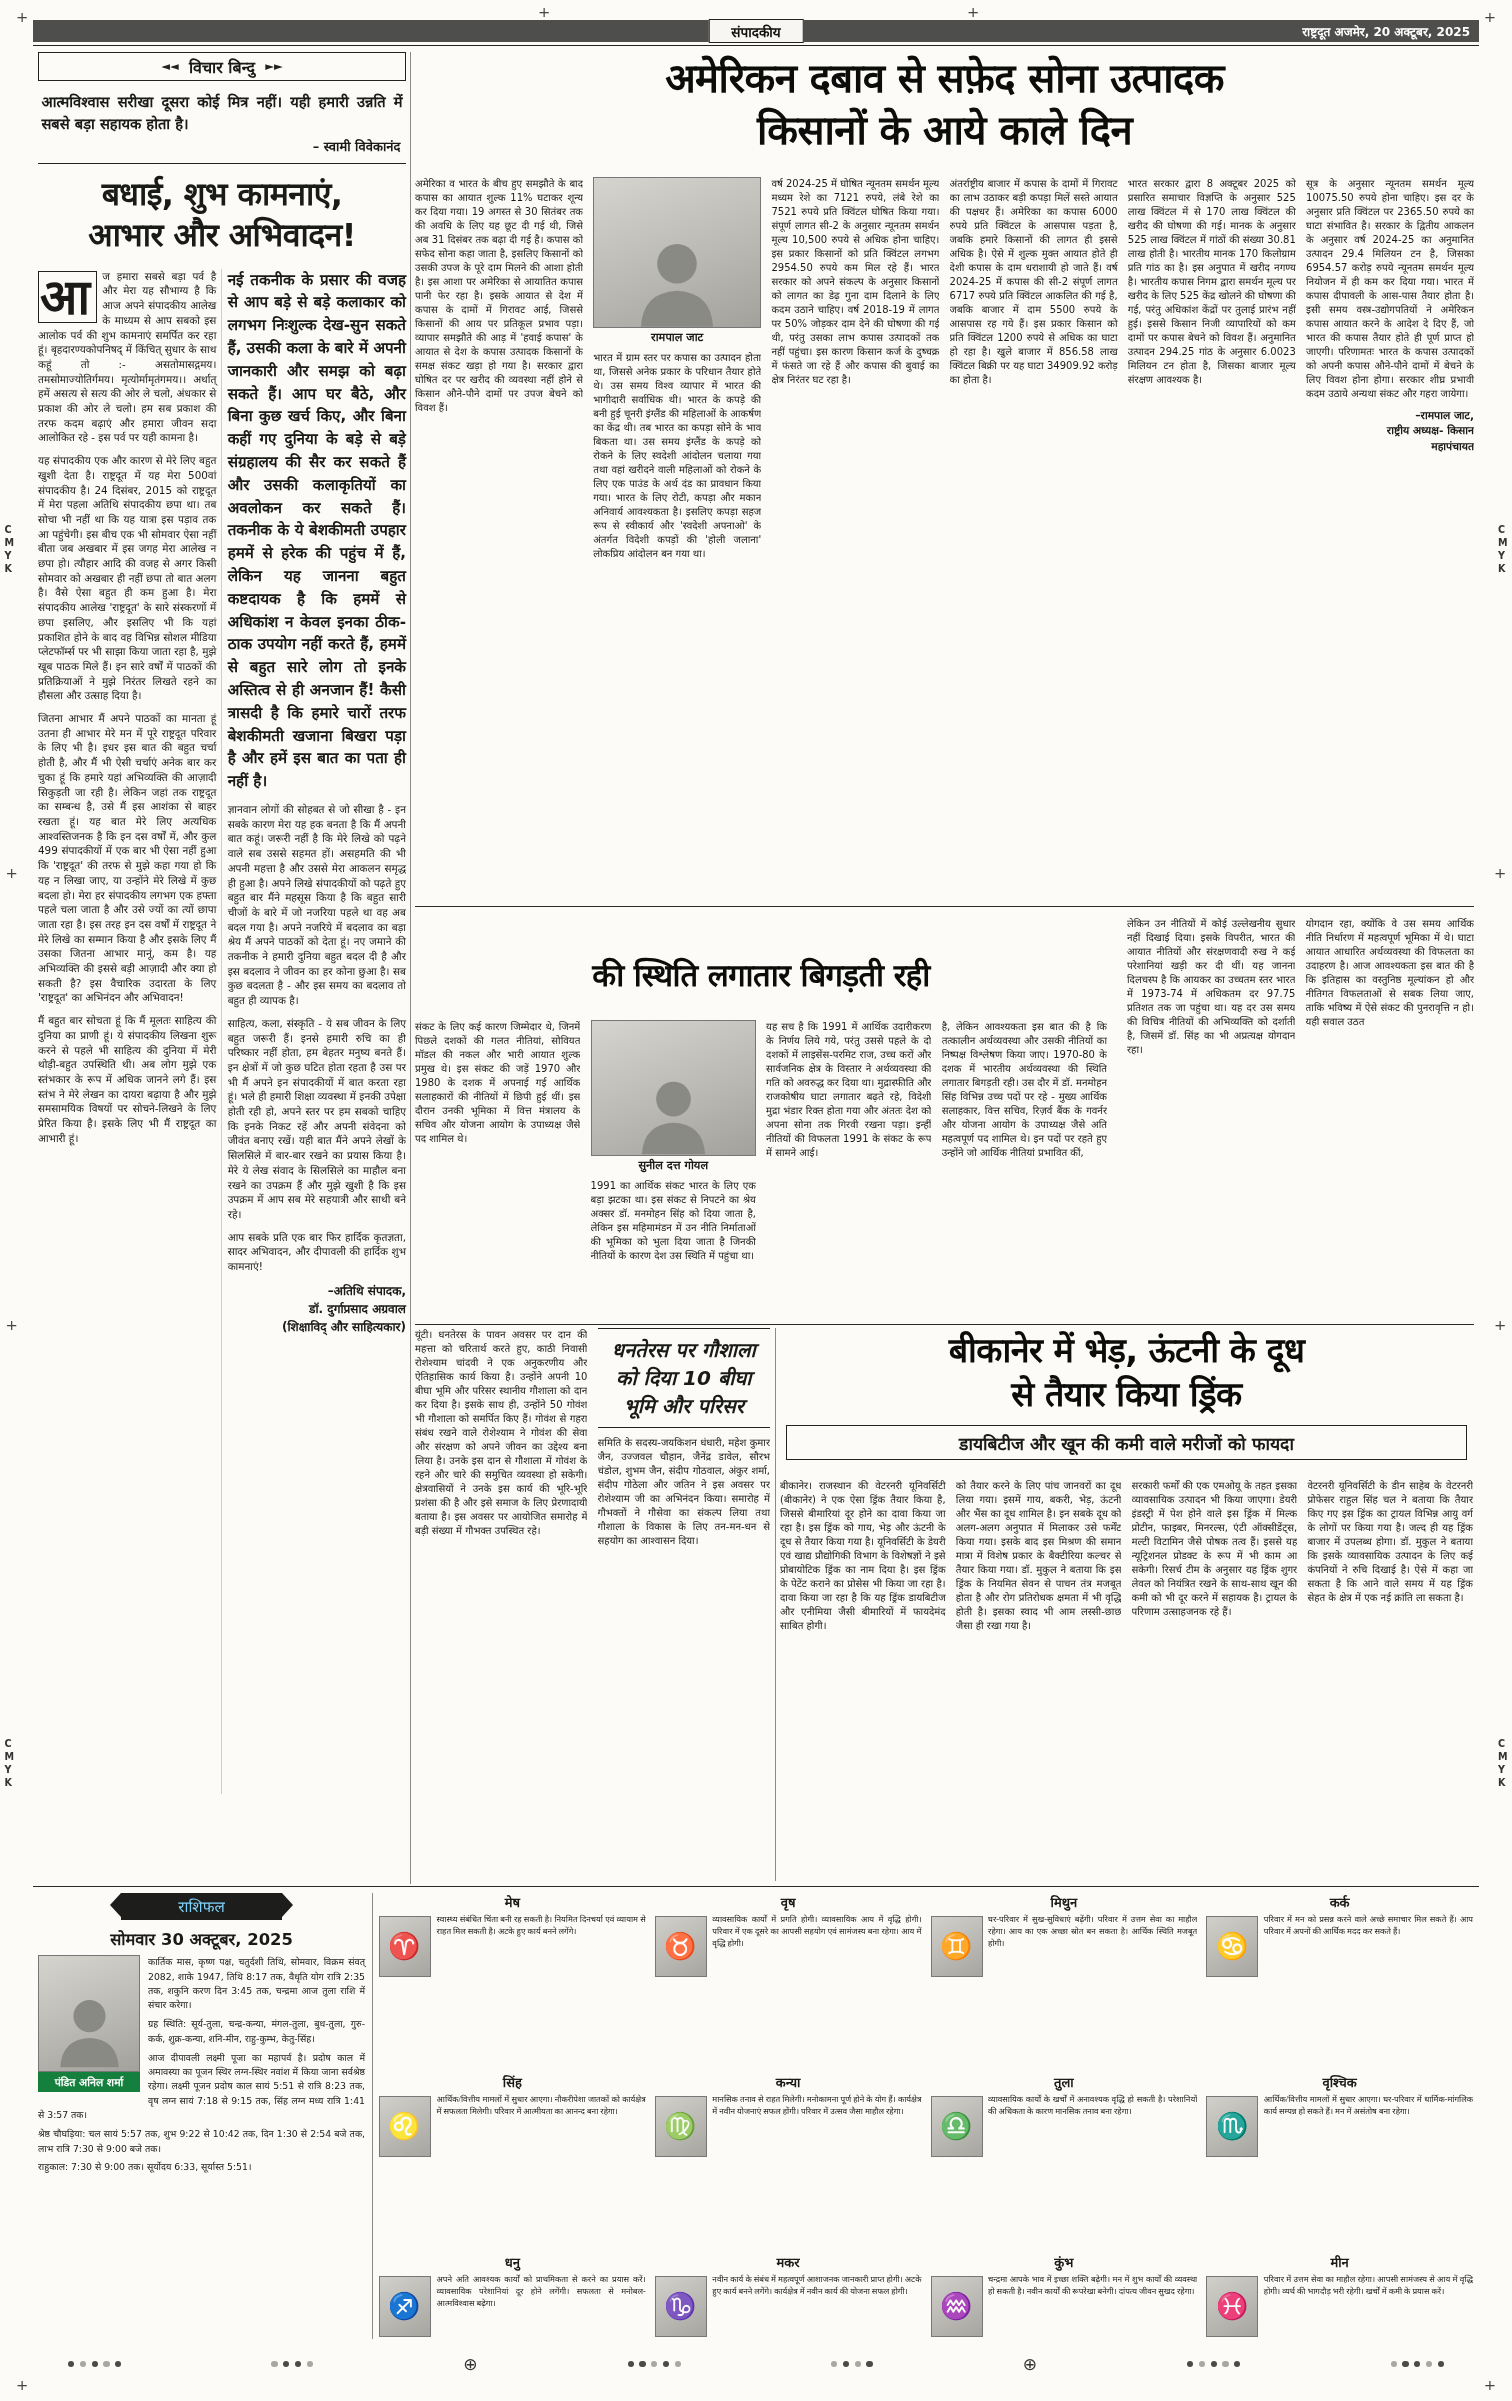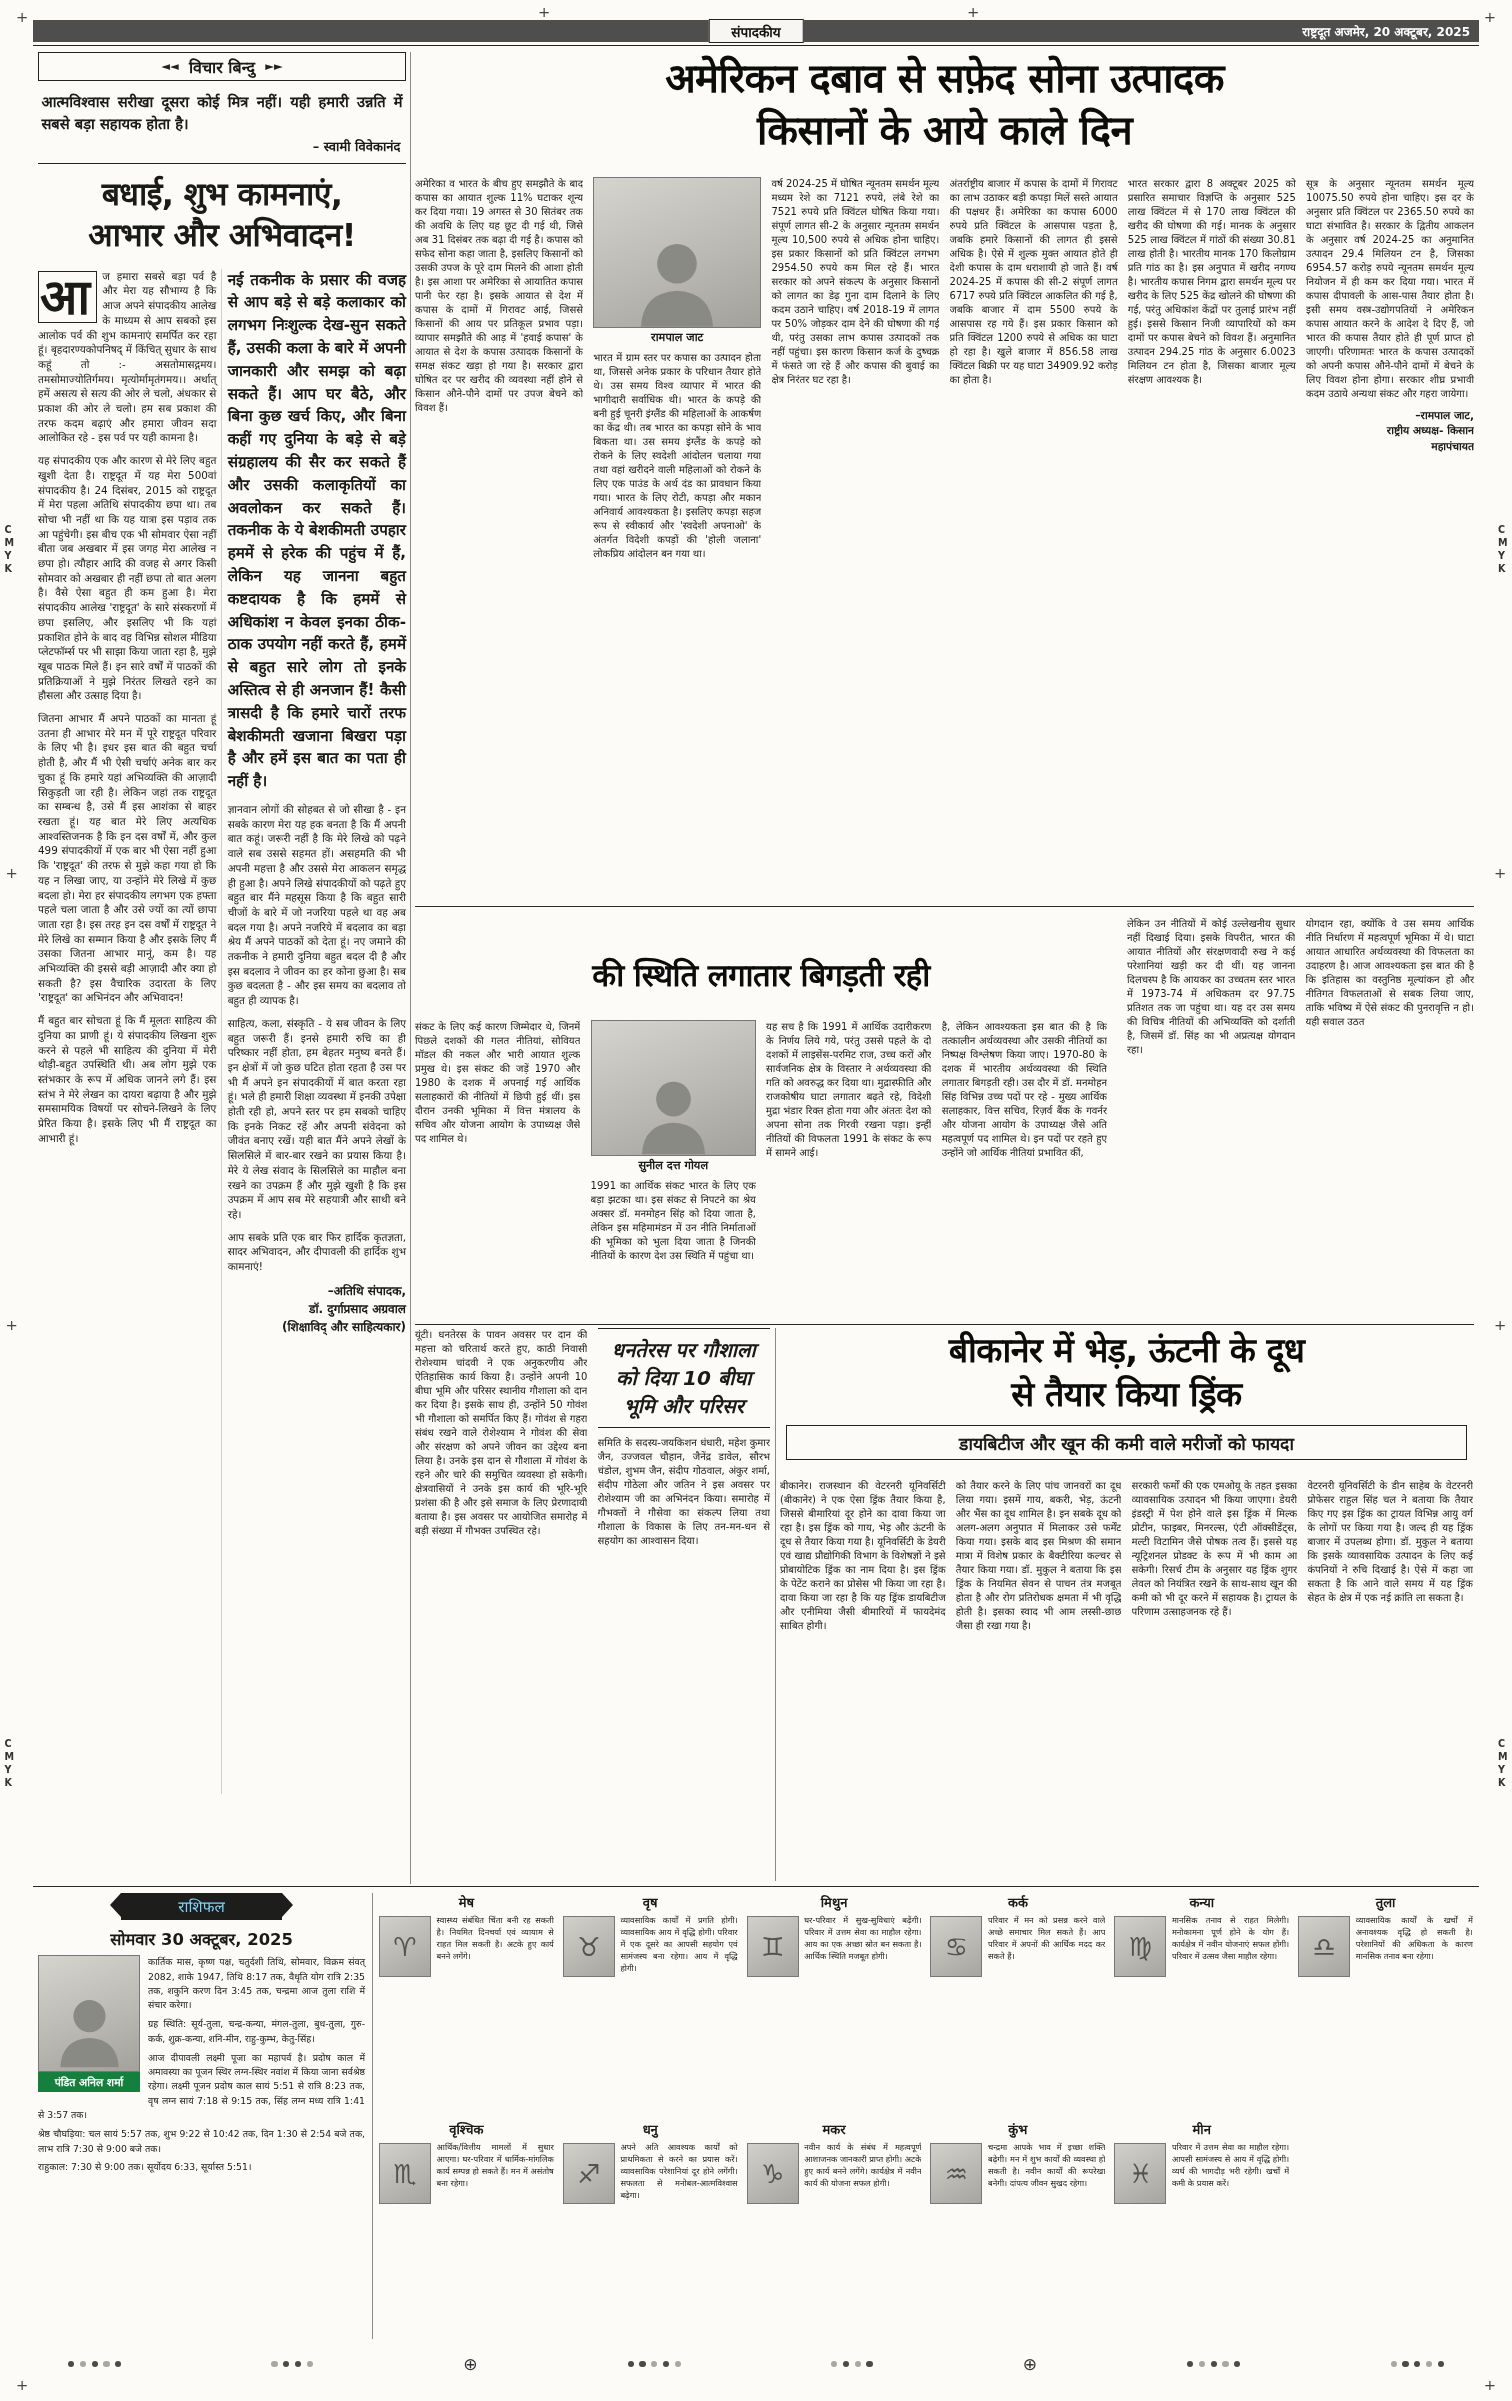--- a/index.html
+++ b/index.html
@@ -73,21 +73,21 @@
   .ribbon { width:161px; margin:0 auto; background:#1d1d1b; color:#7dd3fc; text-align:center; font-size:15.2px; font-weight:400; padding:3.4px 0; position:relative; }
   .ribbon:before,.ribbon:after { content:""; position:absolute; top:0; border-top:12.4px solid transparent; border-bottom:12.4px solid transparent; }
   .ribbon:before { left:-11.3px; border-right:11.3px solid #1d1d1b; }
   .ribbon:after { right:-11.3px; border-left:11.3px solid #1d1d1b; }
   .rf-date { text-align:center; font-size:16.4px; font-weight:800; margin:6.8px 0 5.6px 0; }
   .pandit-wrap { float:left; width:102px; margin:0 8px 3.4px 0; }
   .pandit-photo { width:102px; height:117px; }
   .pandit-name { background:#15803d; color:#fff; text-align:center; font-size:10.7px; font-weight:700; padding:2.8px 1.1px; }
   .panchang { font-size:9.3px; line-height:1.55; text-align:justify; }
   .panchang div { margin-bottom:4.5px; }
-  .rf-grid { position:absolute; left:341px; right:0; top:0; bottom:0; display:grid; grid-template-columns:repeat(6,1fr); grid-template-rows:1fr 1fr; column-gap:9px; row-gap:8px; }
+  .rf-grid { position:absolute; left:341px; right:0; top:0; bottom:0; display:grid; grid-template-columns:repeat(4,1fr); grid-template-rows:1fr 1fr; column-gap:9px; row-gap:8px;font-family:Liberation Serif, serif; }
   .zcell { overflow:hidden; }
   .zname { text-align:center; font-size:13px; font-weight:800; margin-bottom:3.4px; }
   .zthumb { float:left; width:52px; height:61px; margin:1.7px 5.6px 2.3px 0; background:linear-gradient(150deg,#d2d0ca,#a7a59f); border:0.6px solid #777; display:flex; align-items:center; justify-content:center; font-size:26px; color:#55534e; }
   .ztext { font-size:8.2px; line-height:12px; text-align:justify; }
 
   
   .footer { position:absolute; left:68px; right:68px; bottom:27px; display:flex; align-items:center; justify-content:space-between; }
   .dotset { display:flex; gap:5.6px; }
   .dotset i { width:6.2px; height:6.2px; border-radius:50%; background:#4c4a46; display:inline-block; }
   .dotset i.lt { background:#a9a7a1; }
@@ -301,20 +301,25 @@
         <div class="zname">मिथुन</div>
         <div class="zthumb">♊</div>
         <div class="ztext">घर-परिवार में सुख-सुविधाएं बढ़ेंगी। परिवार में उत्तम सेवा का माहौल रहेगा। आय का एक अच्छा स्रोत बन सकता है। आर्थिक स्थिति मजबूत होगी।</div>
       </div>
       <div class="zcell">
         <div class="zname">कर्क</div>
         <div class="zthumb">♋</div>
         <div class="ztext">परिवार में मन को प्रसन्न करने वाले अच्छे समाचार मिल सकते हैं। आप परिवार में अपनों की आर्थिक मदद कर सकते हैं।</div>
       </div>
       <div class="zcell">
+        <div class="zname">सिंह</div>
+        <div class="zthumb">♌</div>
+        <div class="ztext">आर्थिक/वित्तीय मामलों में सुधार आएगा। नौकरीपेशा जातकों को कार्यक्षेत्र में सफलता मिलेगी। परिवार में आत्मीयता का आनन्द बना रहेगा।</div>
+      </div>
+      <div class="zcell">
         <div class="zname">कन्या</div>
         <div class="zthumb">♍</div>
         <div class="ztext">मानसिक तनाव से राहत मिलेगी। मनोकामना पूर्ण होने के योग हैं। कार्यक्षेत्र में नवीन योजनाएं सफल होंगी। परिवार में उत्सव जैसा माहौल रहेगा।</div>
       </div>
       <div class="zcell">
         <div class="zname">तुला</div>
         <div class="zthumb">♎</div>
         <div class="ztext">व्यावसायिक कार्यों के खर्चों में अनावश्यक वृद्धि हो सकती है। परेशानियों की अधिकता के कारण मानसिक तनाव बना रहेगा।</div>
       </div>
       <div class="zcell">

